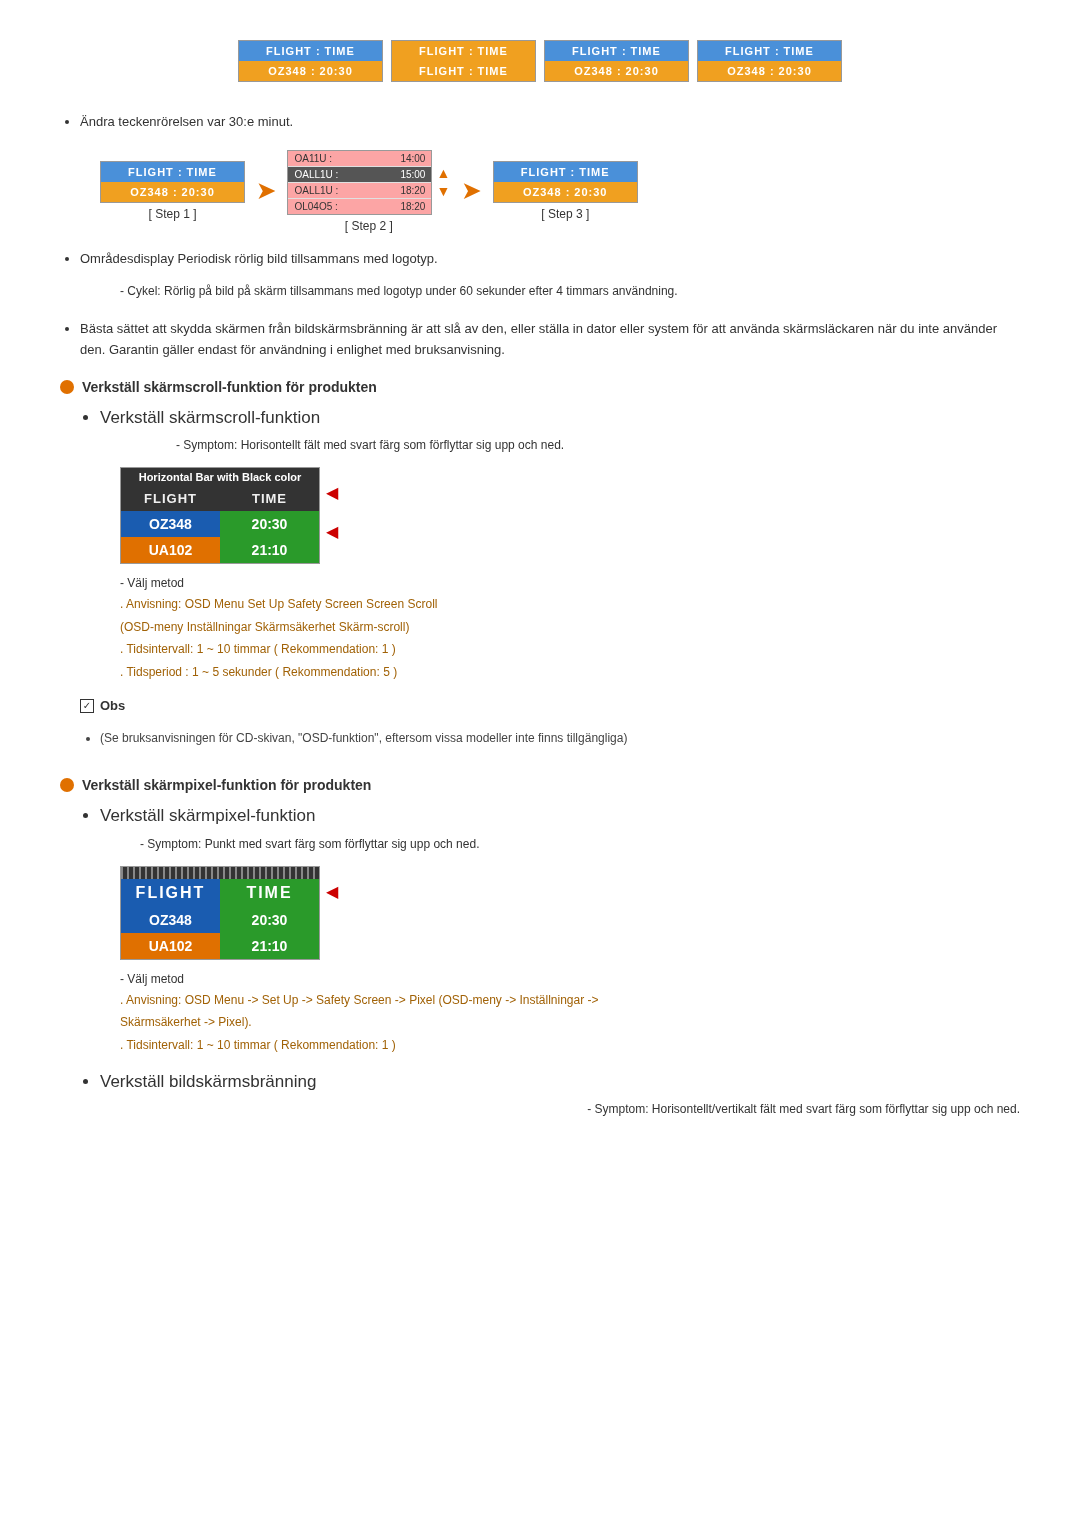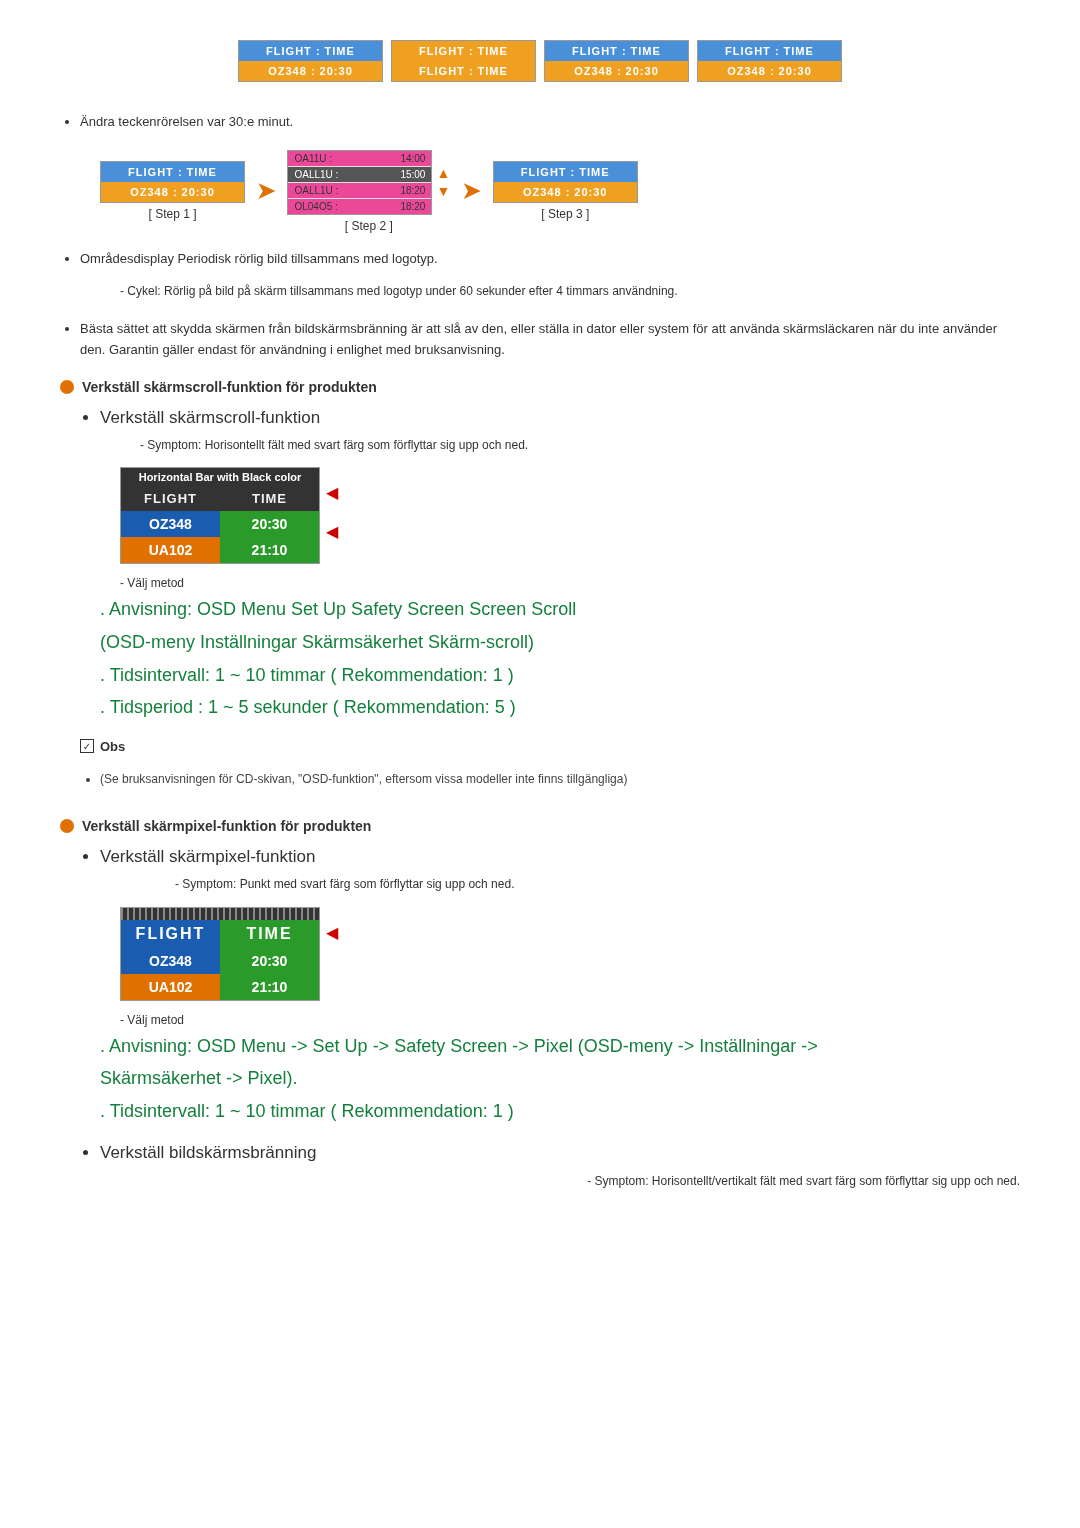--- a/index.html
+++ b/index.html
@@ -242,24 +242,24 @@
       align-items: center;
       justify-content: center;
       font-size: 10px;
     }
     .obs-label {
       font-weight: bold;
       font-size: 13px;
     }
 
     .method-text {
-      margin-left: 40px;
-      font-size: 18px;
+      margin-left: 60px;
+      font-size: 12px;
       line-height: 1.7;
-      color: #15803d;
+      color: #a16207;
     }
 
     .method-text .method-line {
       display: block;
       margin-bottom: 2px;
     }
 
     .choose-method {
       margin: 8px 0 4px 60px;
       font-size: 12px;
@@ -275,21 +275,21 @@
     .indent-text {
       margin-left: 60px;
       font-size: 12px;
       line-height: 1.6;
       color: #333;
     }
 
     .section-gap { margin-top: 16px; }
 
     .step2-menu {
-      background: #ec4899;
+      background: #fca5a5;
       border: 1px solid #999;
       width: 145px;
       font-size: 10px;
     }
     .step2-menu .menu-item {
       padding: 2px 6px;
       display: flex;
       justify-content: space-between;
       border-bottom: 1px solid #e0e0e0;
     }
@@ -384,21 +384,21 @@
 </ul>
 
 <div class="section-header section-gap">
   <div class="orange-dot"></div>
   <span>Verkställ skärmscroll-funktion för produkten</span>
 </div>
 
 <ul class="plain-bullet">
   <li>Verkställ skärmscroll-funktion</li>
 </ul>
-<div class="indent-text" style="margin-left: 80px; margin-bottom: 8px;">- Symptom: Horisontellt fält med svart färg som förflyttar sig upp och ned.</div>
+<div class="indent-text" style="margin-left: 116px; margin-bottom: 8px;">- Symptom: Horisontellt fält med svart färg som förflyttar sig upp och ned.</div>
 
 <div class="hbar-container">
   <div>
     <div class="hbar-display">
       <div class="hbar-title">Horizontal Bar with Black color</div>
 
       <div class="hbar-row">
         <div class="hbar-cell" style="background:#333; color:#f0f0f0; font-size:13px; font-weight:900; letter-spacing:1px;">FLIGHT</div>
         <div class="hbar-cell" style="background:#333; color:#f0f0f0; font-size:13px; font-weight:900; letter-spacing:1px;">TIME</div>
       </div>
@@ -437,21 +437,21 @@
 </ul>
 
 <div class="section-header section-gap" style="margin-top: 30px;">
   <div class="orange-dot"></div>
   <span>Verkställ skärmpixel-funktion för produkten</span>
 </div>
 
 <ul class="plain-bullet">
   <li>Verkställ skärmpixel-funktion</li>
 </ul>
-<div class="indent-text" style="margin-left: 115px; margin-bottom: 8px;">- Symptom: Punkt med svart färg som förflyttar sig upp och ned.</div>
+<div class="indent-text" style="margin-left: 80px; margin-bottom: 8px;">- Symptom: Punkt med svart färg som förflyttar sig upp och ned.</div>
 
 <div class="pixel-container">
   <div>
     <div class="pixel-display">
 
       <div class="pixel-top-row"></div>
 
       <div class="pixel-row">
         <div class="pixel-cell pixel-cell-blue" style="font-size: 16px; font-weight: 900; letter-spacing: 2px;">FLIGHT</div>
         <div class="pixel-cell" style="background:#2a9a2a; color:#fff; font-size: 16px; font-weight: 900; letter-spacing: 2px;">TIME</div>

